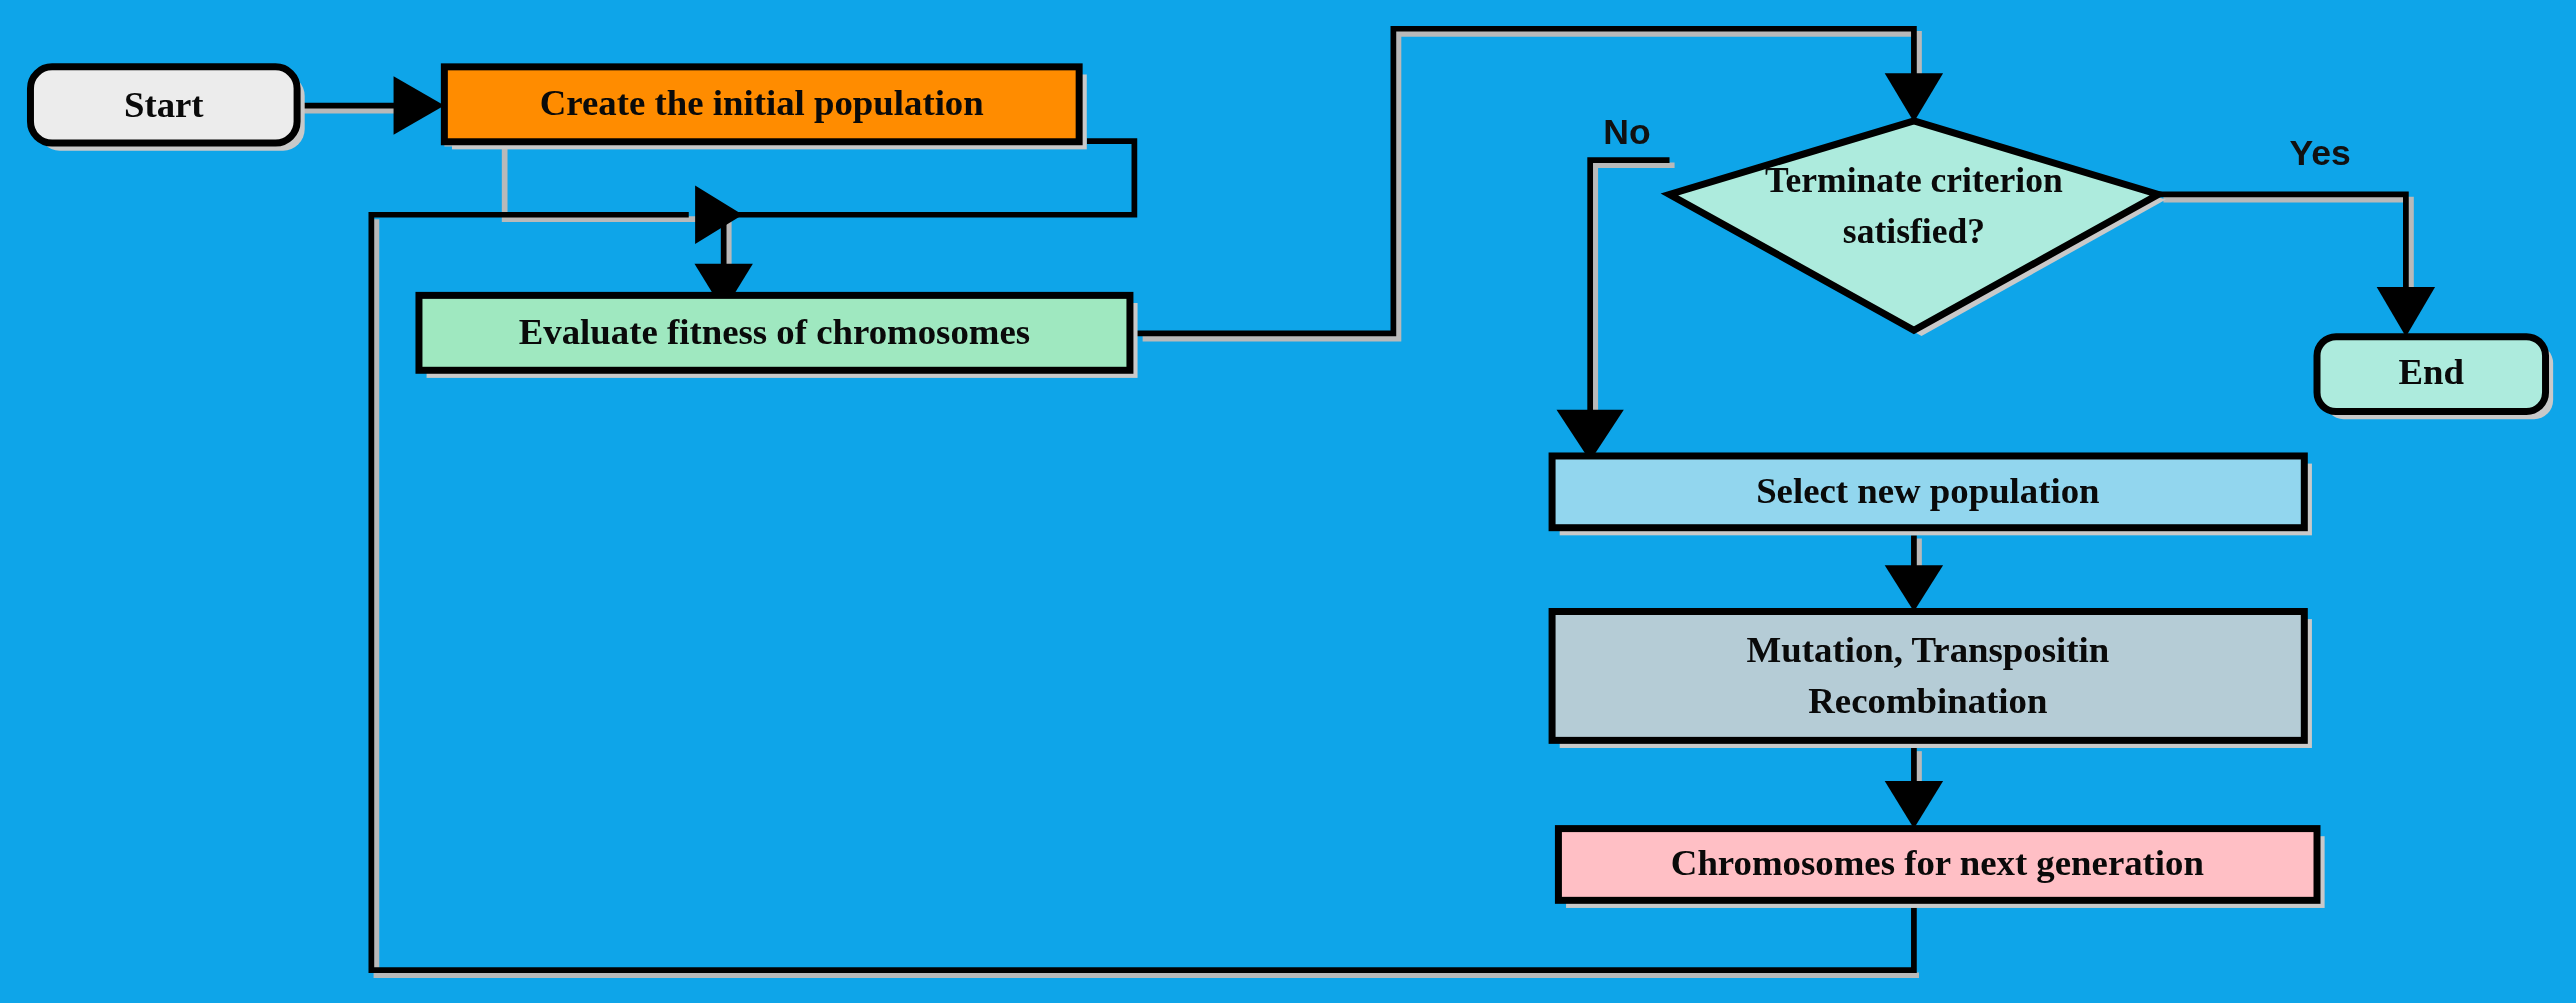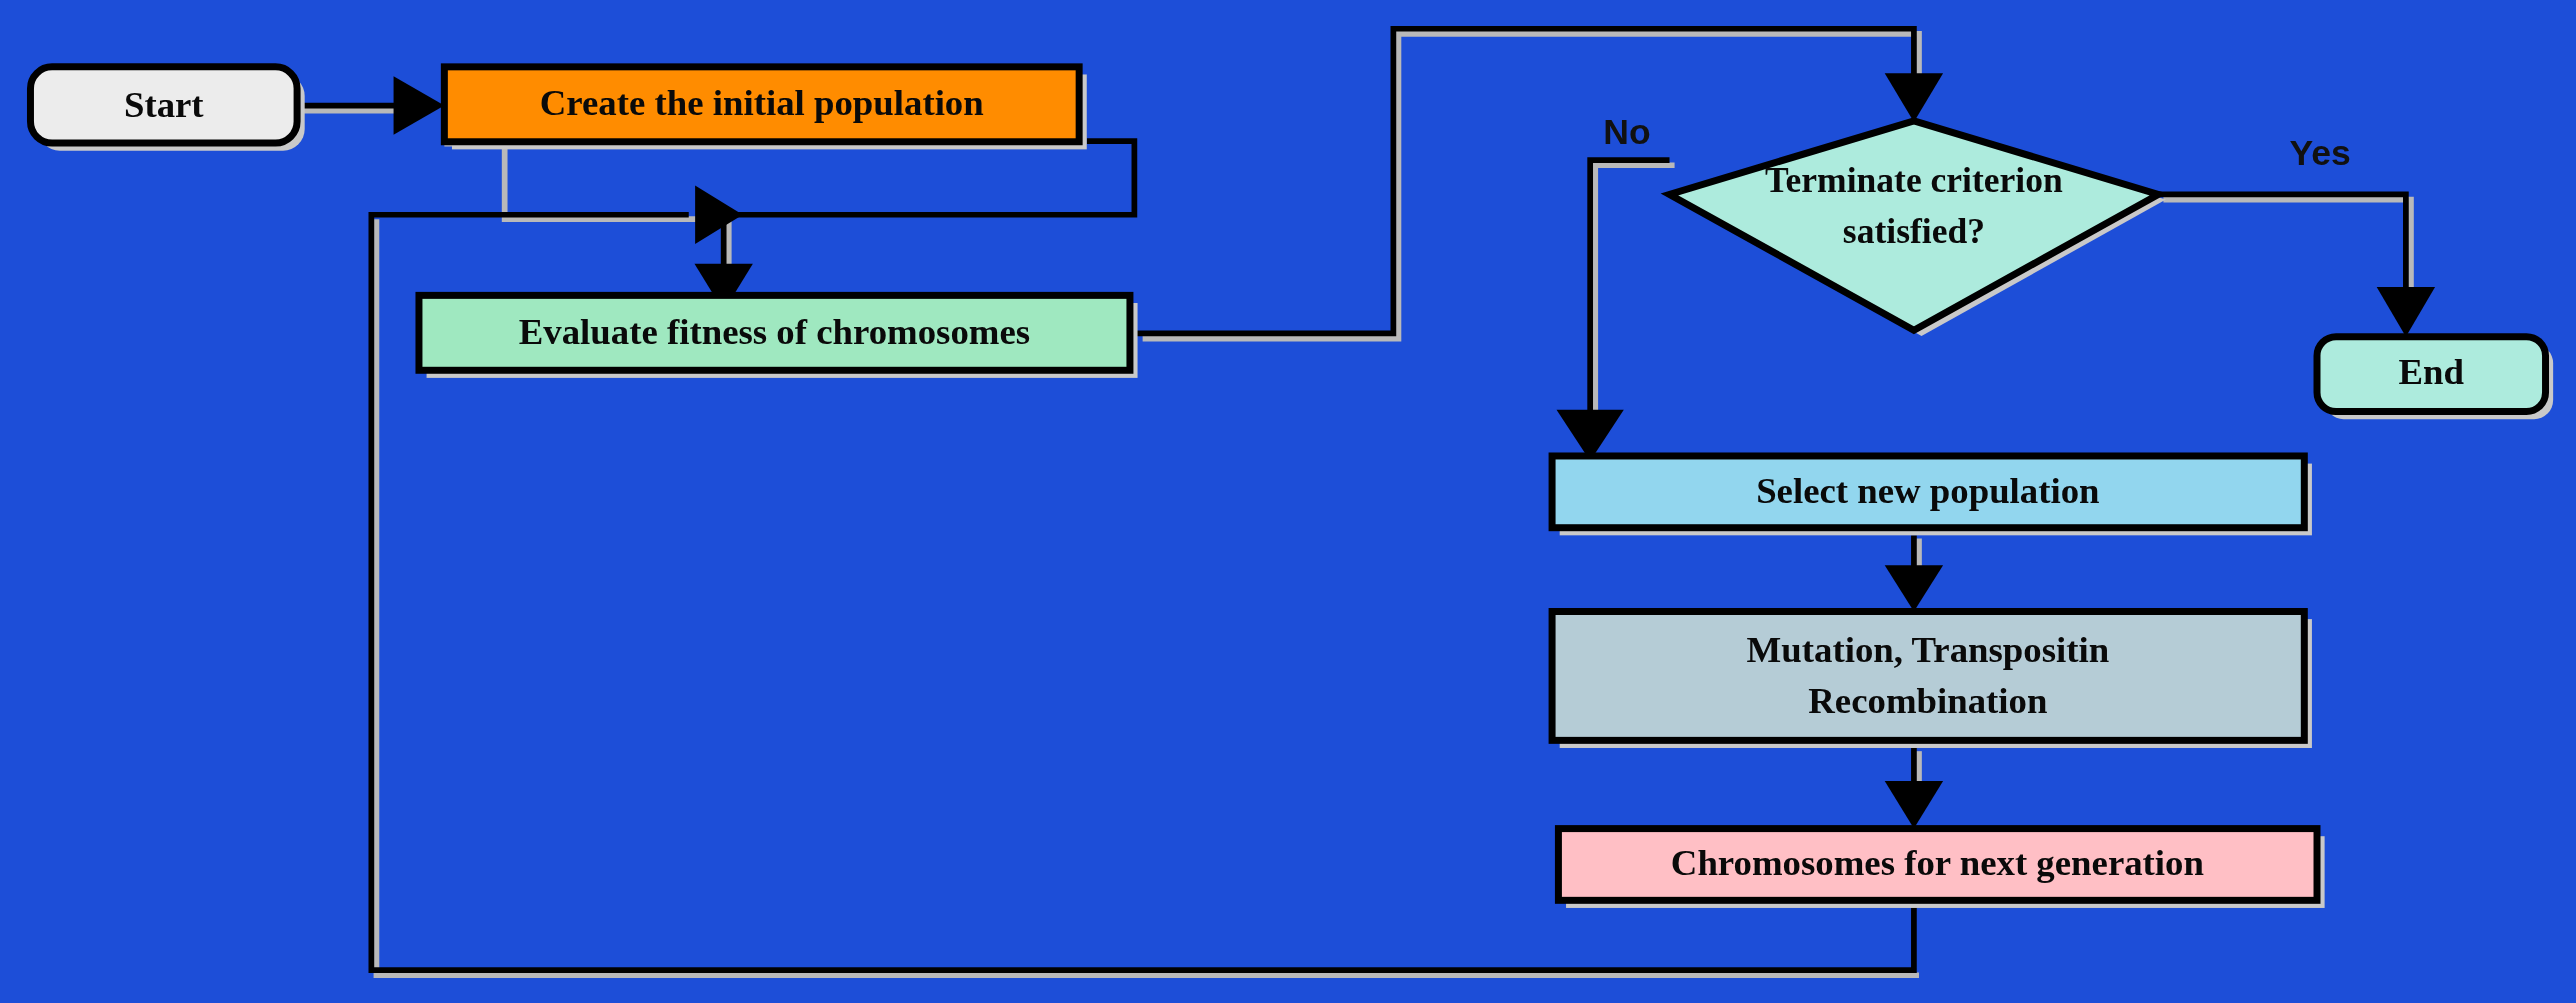--- a/index.html
+++ b/index.html
@@ -8,21 +8,21 @@
     padding: 0;
     background: #ffffff;
   }
   body {
     font-family: "Liberation Serif", "DejaVu Serif", serif;
   }
   #flow-root {
     position: relative;
     width: 2576px;
     height: 1004px;
-    background: #1d4ed8;
+    background: #0ea5e9;
     overflow: hidden;
   }
   #flow-svg {
     position: absolute;
     top: 0;
     left: 0;
     width: 2576px;
     height: 1004px;
     display: block;
   }

